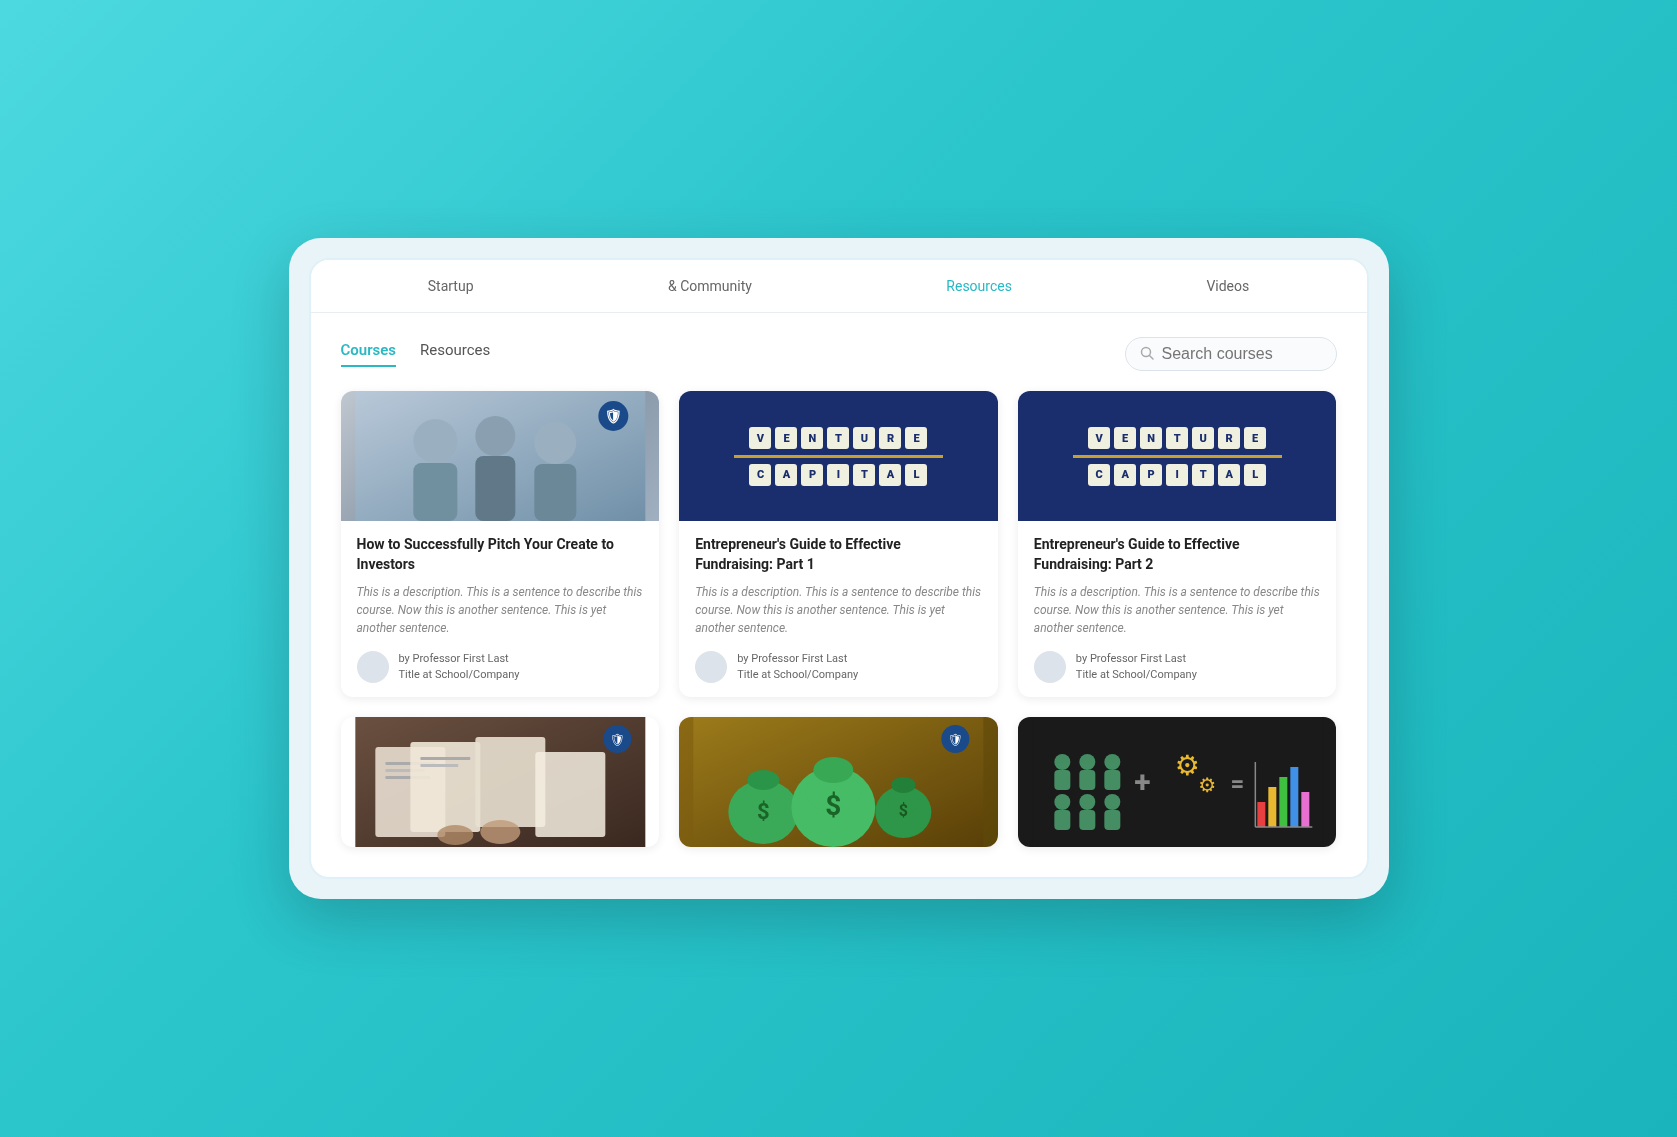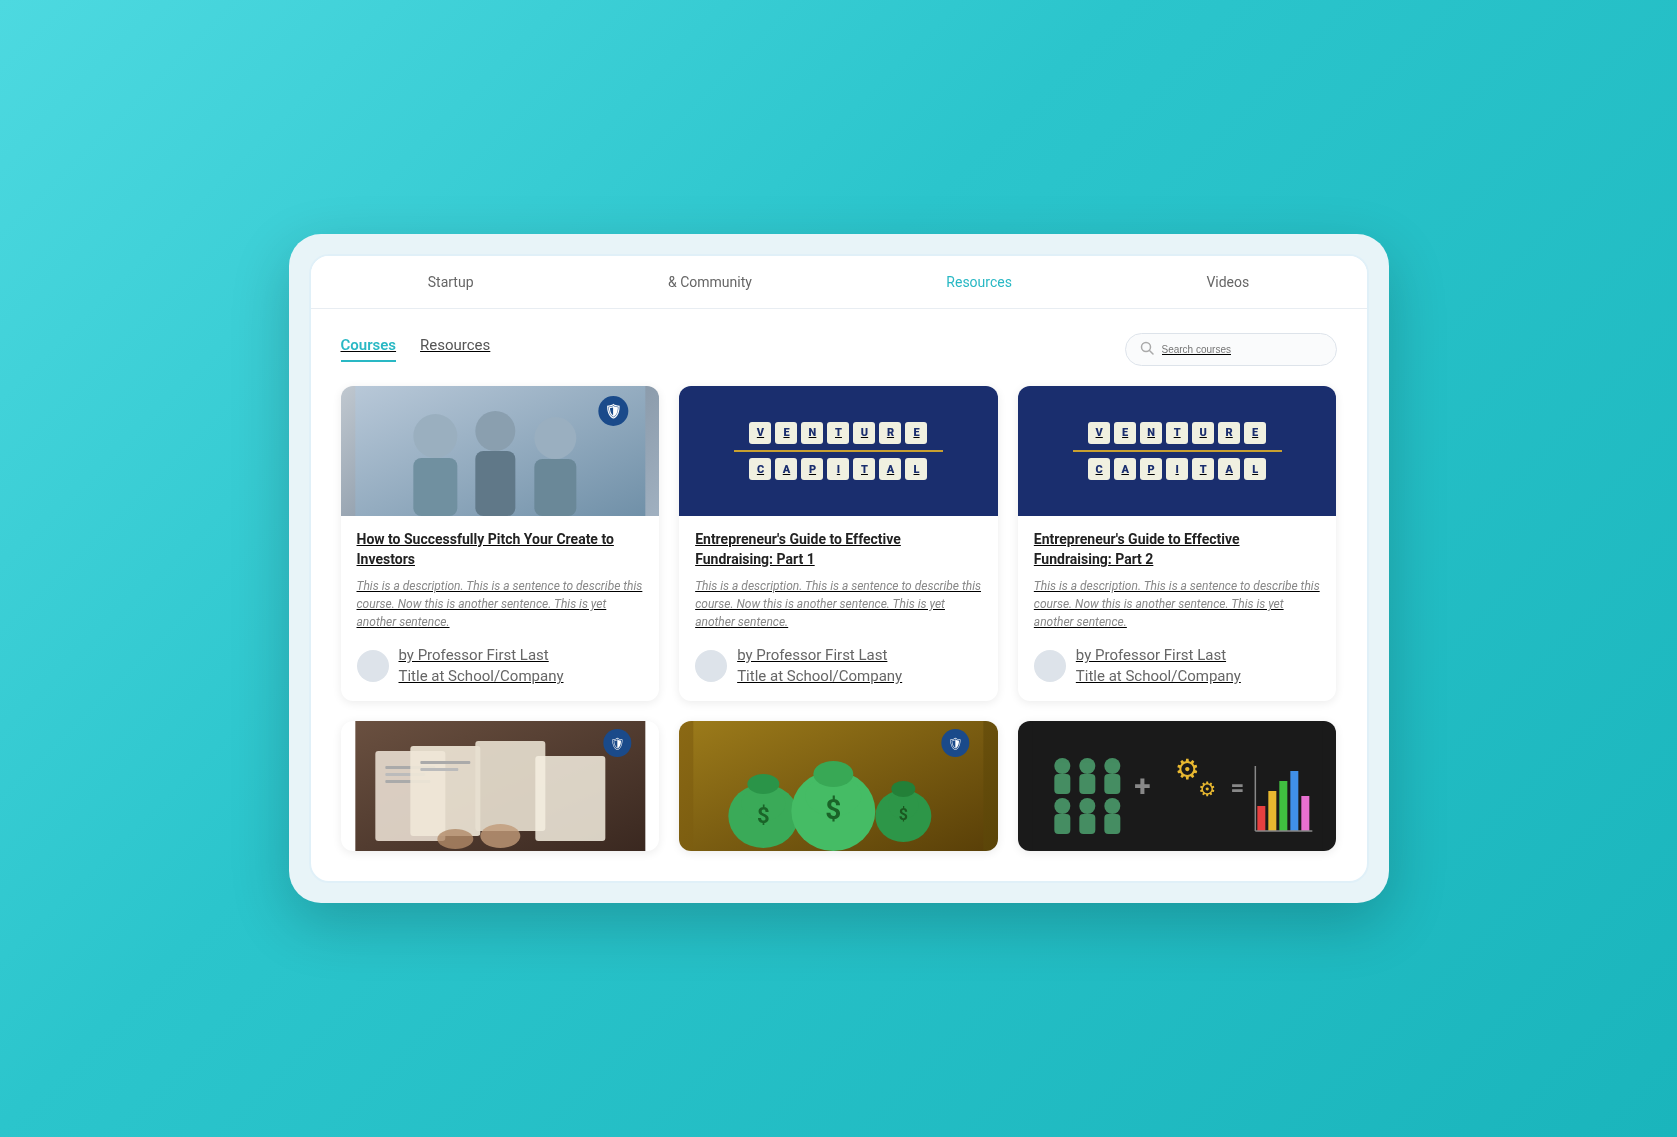--- a/index.html
+++ b/index.html
@@ -46,21 +46,20 @@
       padding: 4px 12px;
     }
 
     .top-nav-item.active {
       color: #29b8c4;
     }
 
     
     .content-area {
       padding: 24px 30px 30px;
-      text-decoration: underline;
     }
 
     
     .tabs-row {
       display: flex;
       align-items: center;
       justify-content: space-between;
       margin-bottom: 20px;
     }
 
@@ -91,21 +90,21 @@
       padding: 7px 14px;
       background: #fafbfc;
       gap: 8px;
       min-width: 200px;
     }
 
     .search-box input {
       border: none;
       background: transparent;
       outline: none;
-      font-size: 10px;
+      font-size: 16px;
       color: #999;
       width: 160px;
     }
 
     .search-icon-svg {
       color: #aaa;
       font-size: 13px;
     }
 
     
@@ -206,21 +205,21 @@
 
     .author-avatar {
       width: 32px;
       height: 32px;
       border-radius: 50%;
       background: #dde3ea;
       flex-shrink: 0;
     }
 
     .author-info {
-      font-size: 15px;
+      font-size: 11px;
       color: #666;
       line-height: 1.4;
     }
 
     
     .people-bg {
       background: linear-gradient(135deg, #c0c8d0 0%, #8090a0 50%, #a0b0c0 100%);
       position: relative;
     }
 

